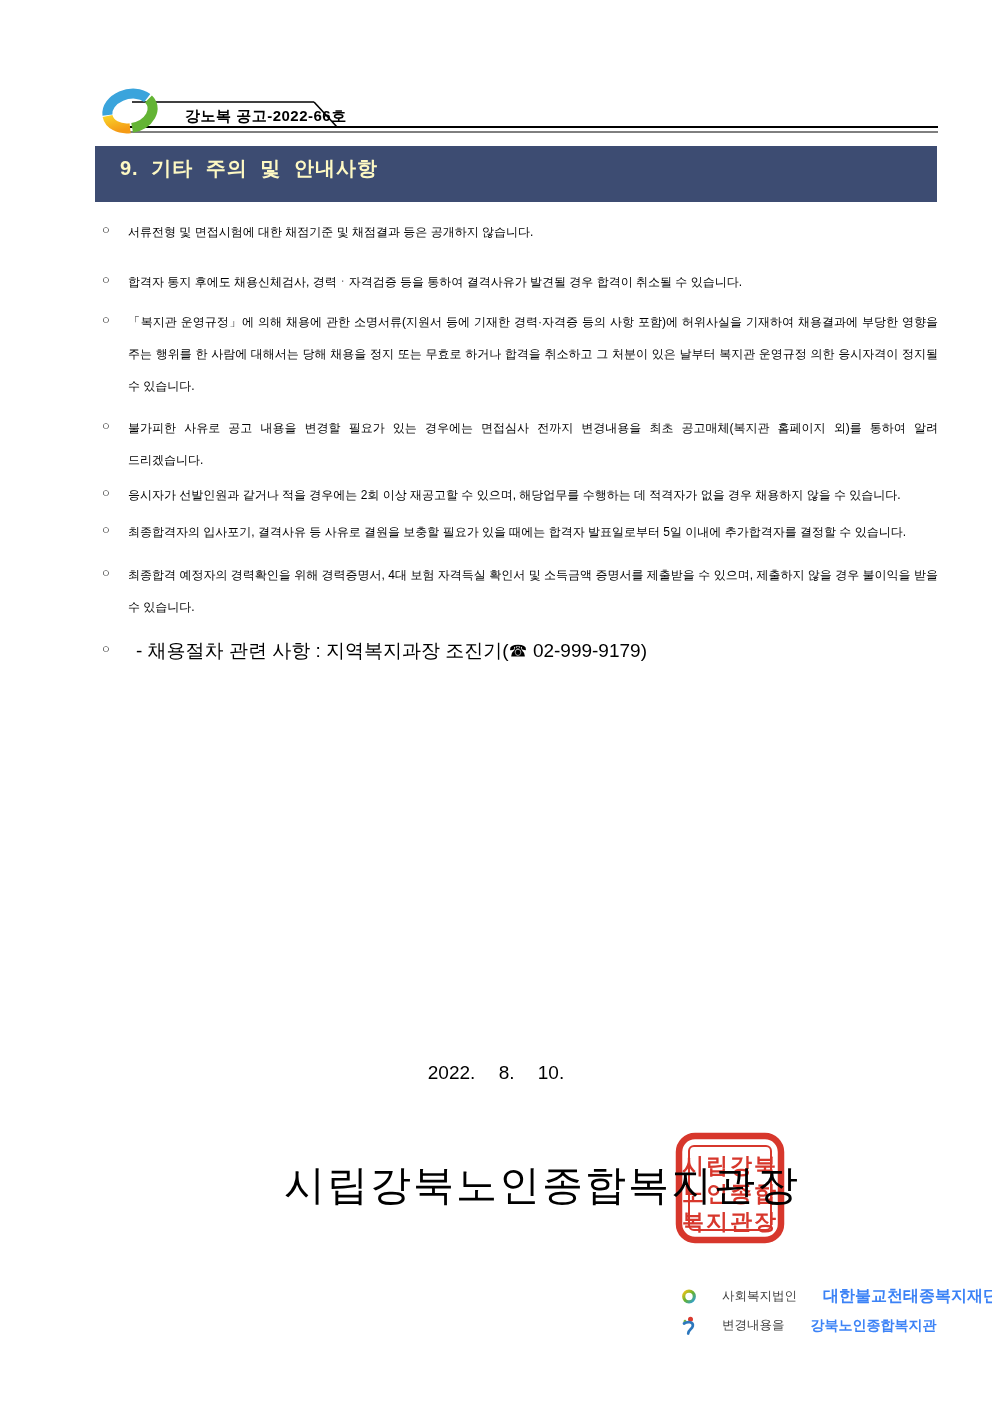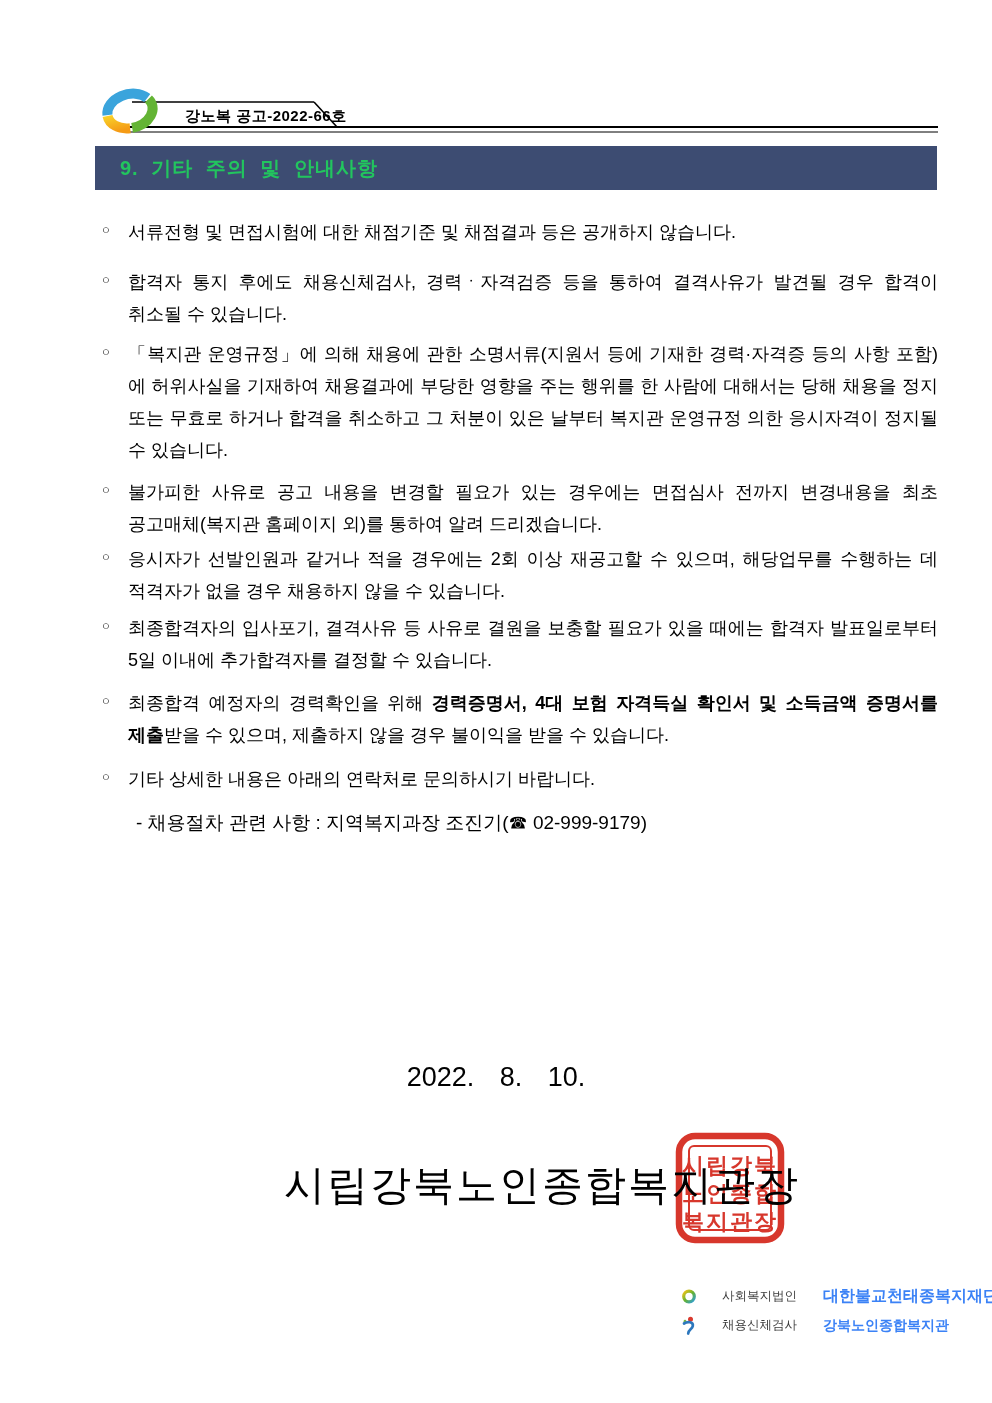--- a/index.html
+++ b/index.html
@@ -17,39 +17,39 @@
   .header{position:absolute;left:92px;top:86px;width:868px;height:54px;}
   .header .rules{position:absolute;left:0;top:0;}
   .header .logo{position:absolute;left:8px;top:0;}
   .doc-number{
     position:absolute;left:93px;top:21px;
     font-size:15px;font-weight:bold;letter-spacing:.5px;white-space:nowrap;
   }
 
   
   .section-bar{
-    position:absolute;left:95px;top:146px;width:842px;height:44px;
-    background:var(--bar);color:#22c55e;box-sizing:border-box;
+    position:absolute;left:95px;top:146px;width:842px;height:56px;
+    background:var(--bar);color:#fef9c3;box-sizing:border-box;
     font-size:20px;font-weight:bold;line-height:44px;padding-left:25px;
     word-spacing:6px;letter-spacing:1px;
   }
 
   
   .body{position:absolute;left:100px;top:216px;width:838px;}
   .bullet{position:relative;padding-left:28px;}
   .marker{position:absolute;left:2px;top:7px;font-size:13px;line-height:1;}
   .btext{
-    margin:0;font-size:18px;line-height:32px;
+    margin:0;font-size:12px;line-height:32px;
     text-align:justify;text-align-last:left;word-break:keep-all;
   }
-  .btext b{font-weight:bold;}
+  .btext b{font-weight:normal;}
   .sub-line{margin:12px 0 0 8px;font-size:19px;line-height:32px;}
 
   
-  .date-row{position:absolute;left:0;top:1062px;width:992px;text-align:center;font-size:27px;}
+  .date-row{position:absolute;left:0;top:1062px;width:992px;text-align:center;font-size:19px;}
   .date-row span{margin:0 9px;}
 
   
   .sig-wrap{position:absolute;left:0;top:1128px;width:992px;height:130px;}
   .seal{position:absolute;left:674px;top:3px;mix-blend-mode:multiply;opacity:.93;}
   .seal text{
     fill:var(--seal);font-family:"Liberation Serif", serif;
     font-weight:bold;font-size:22px;letter-spacing:2px;text-anchor:middle;
   }
   .sig-text{
@@ -123,21 +123,20 @@
       <div class="bullet" style="margin-bottom: 11px;">
         <span class="marker">○</span>
         <p class="btext"><span>최종합격자의 입사포기, 결격사유 등 사유로 결원을 보충할 필요가 있을 때에는 합격자 발표일로부터 5일 이내에 추가합격자를 결정할 수 있습니다.</span></p>
       </div>
       <div class="bullet" style="margin-bottom: 12px;">
         <span class="marker">○</span>
         <p class="btext"><span>최종합격 예정자의 경력확인을 위해 </span><b>경력증명서, 4대 보험 자격득실 확인서 및 소득금액 증명서를 제출</b><span>받을 수 있으며, 제출하지 않을 경우 불이익을 받을 수 있습니다.</span></p>
       </div>
       <div class="bullet" style="margin-bottom: 0px;">
         <span class="marker">○</span>
-        <p class="btext"><span>기타 상세한 내용은 아래의 연락처로 문의하시기 바랍니다.</span></p>
         <p class="sub-line">- 채용절차 관련 사항 : 지역복지과장 조진기(☎ 02-999-9179)</p>
       </div>
     </div>
 
   <div class="date-row">
     <span>2022.</span>
     <span>8.</span>
     <span>10.</span>
   </div>
 
@@ -166,18 +165,18 @@
       </svg>
       <span class="org-prefix">사회복지법인</span>
       <span class="org-name n1">대한불교천태종복지재단</span>
     </div>
     <div class="org-row">
       <svg width="16" height="19" viewBox="0 0 16 19">
         <circle cx="9.5" cy="3.2" r="2.5" fill="#d93a2f"></circle>
         <circle cx="4" cy="5.2" r="1.4" fill="#7ab648"></circle>
         <path d="M3,7.5 C7,5 12.5,6 11.8,10 C11.2,13.3 7.2,13.6 7.2,17.6" stroke="#2c77bd" stroke-width="2.7" fill="none" stroke-linecap="round"></path>
       </svg>
-      <span class="org-prefix">채용신체검사</span>
+      <span class="org-prefix">변경내용을</span>
       <span class="org-name n2">강북노인종합복지관</span>
     </div>
   </div>
 
 </div>
 
 </body></html>

